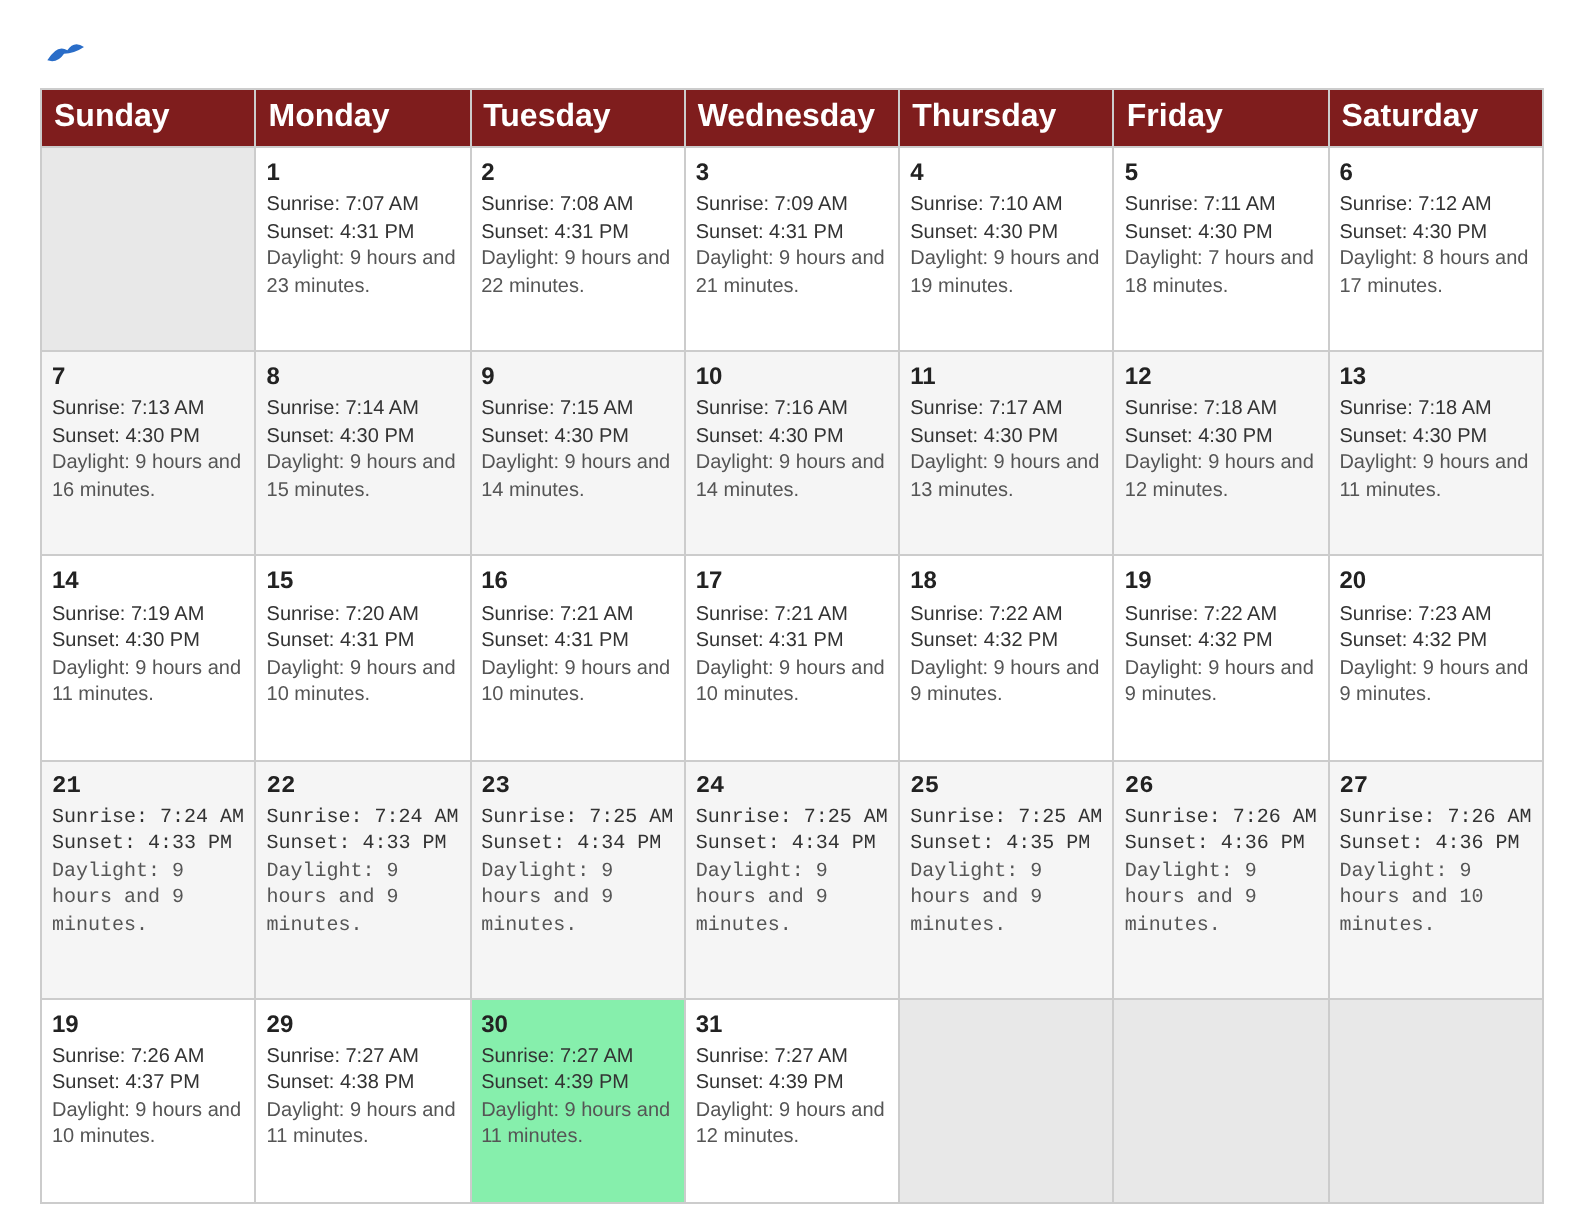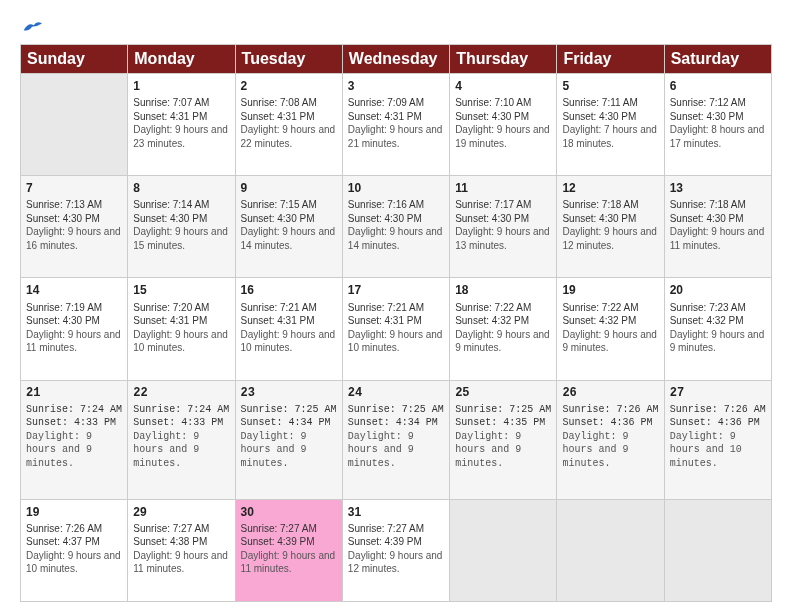--- a/index.html
+++ b/index.html
@@ -315,21 +315,21 @@
             <div>Sunrise: 7:26 AM</div>
             <div>Sunset: 4:37 PM</div>
             <div class="daylight-label">Daylight: 9 hours and 10 minutes.</div>
           </td>
           <td style="background: rgb(255, 255, 255);">
             <span class="day-num">29</span>
             <div>Sunrise: 7:27 AM</div>
             <div>Sunset: 4:38 PM</div>
             <div class="daylight-label">Daylight: 9 hours and 11 minutes.</div>
           </td>
-          <td style="background: #f9a8d4;">
+          <td style="background: #86efac;">
             <span class="day-num">30</span>
             <div>Sunrise: 7:27 AM</div>
             <div>Sunset: 4:39 PM</div>
             <div class="daylight-label">Daylight: 9 hours and 11 minutes.</div>
           </td>
           <td style="background: rgb(255, 255, 255);">
             <span class="day-num">31</span>
             <div>Sunrise: 7:27 AM</div>
             <div>Sunset: 4:39 PM</div>
             <div class="daylight-label">Daylight: 9 hours and 12 minutes.</div>

